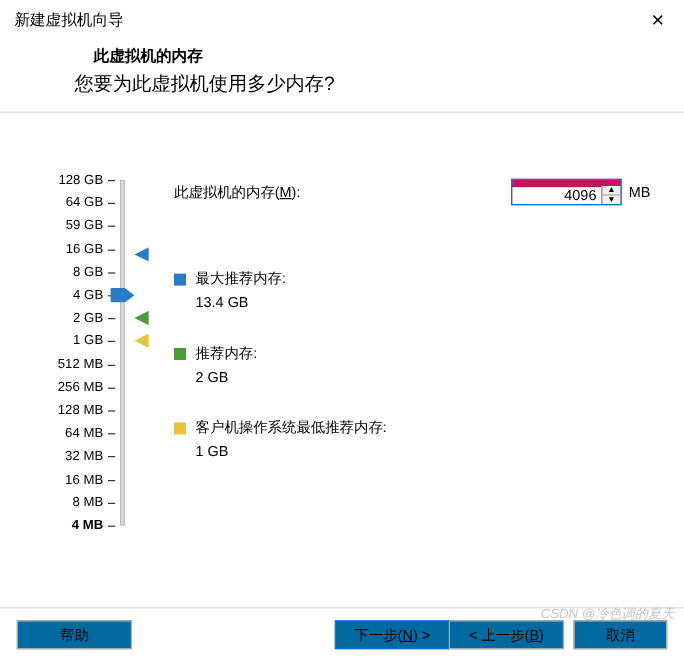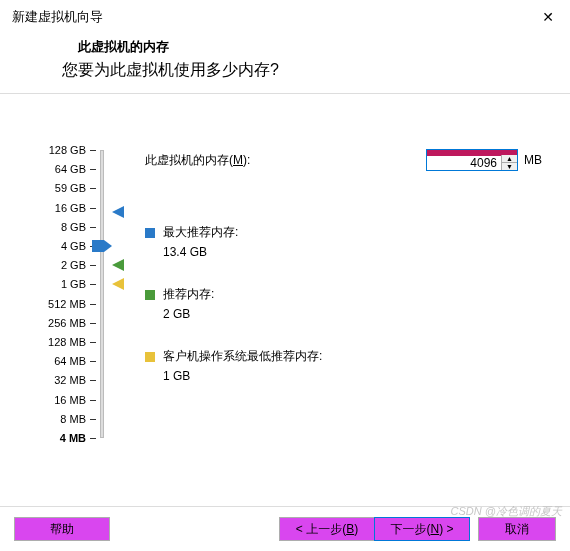--- a/index.html
+++ b/index.html
@@ -171,21 +171,21 @@
 .button-bar {
   position: absolute;
   left: 0; right: 0; bottom: 0;
   border-top: 1px solid #ddd;
   padding: 10px 14px;
   display: flex;
   align-items: center;
   background: #fff;
 }
 .btn {
-  background: #d946ef;
+  background: #0369a1;
   border: 1px solid #adadad;
   font-size: 12px;
   padding: 3px 0;
   cursor: pointer;
   font-family: inherit;
   width: 96px;
   height: 24px;
   text-align: center;
 }
 .btn.primary {
@@ -309,24 +309,24 @@
   <div class="legend" style="top:254px;">
     <div><span class="sq yellow"></span><span>客户机操作系统最低推荐内存:</span></div>
     <div class="val">1 GB</div>
   </div>
 </div>
 
 <div class="button-bar">
   <button class="btn">帮助</button>
   <div class="spacer"></div>
   <div class="btn-group">
+    <button class="btn primary">
+      <span>下一步(</span><span class="underline">N</span><span>) &gt;</span>
+    </button>
     <button class="btn">
       <span>&lt; 上一步(</span><span class="underline">B</span><span>)</span>
     </button>
-    <button class="btn primary">
-      <span>下一步(</span><span class="underline">N</span><span>) &gt;</span>
-    </button>
   </div>
   <div style="width:8px"></div>
   <button class="btn" style="width:78px">取消</button>
 </div>
 
 <div class="watermark">CSDN @冷色调的夏天</div>
 
 </body></html>

